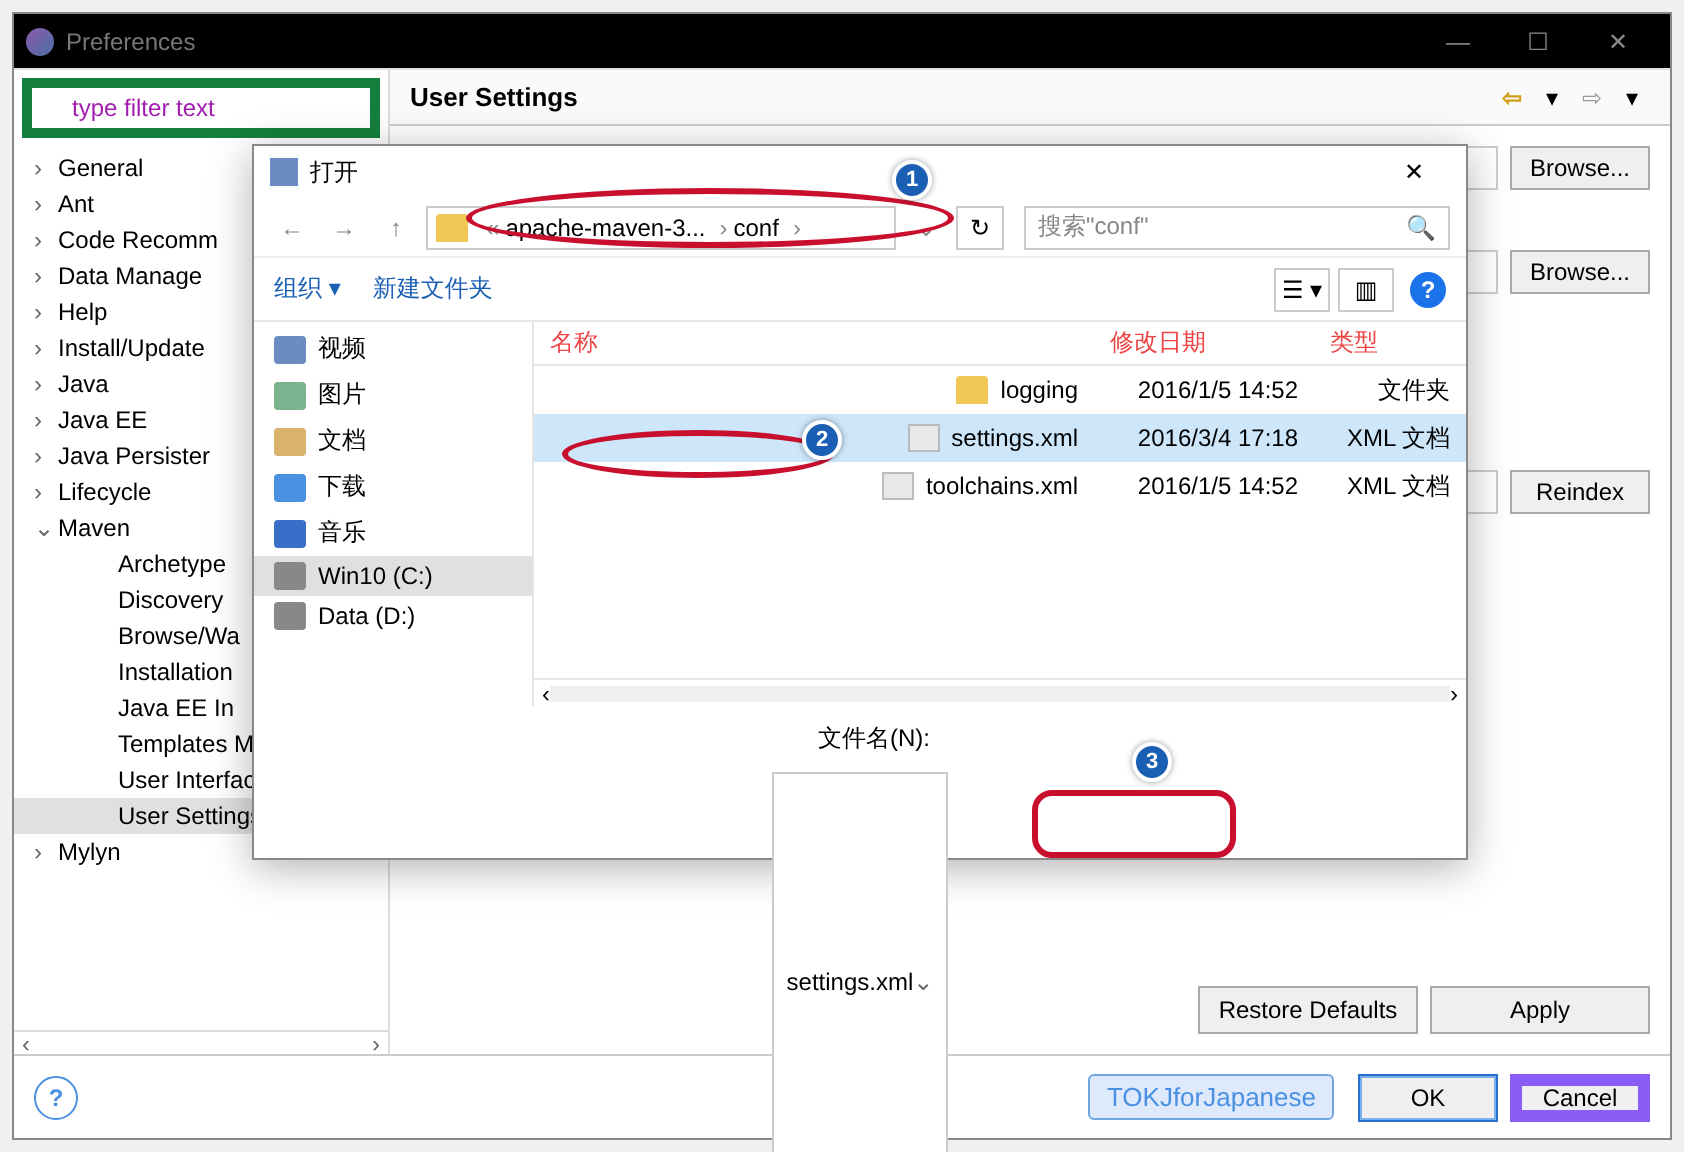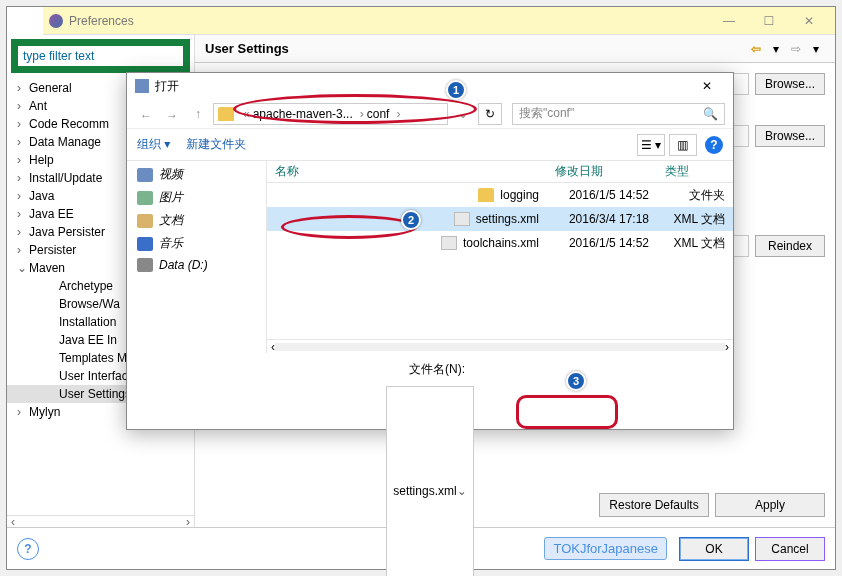--- a/index.html
+++ b/index.html
@@ -1,28 +1,28 @@
 <!DOCTYPE html>
 <html><head>
 <meta charset="utf-8">
 <style>
 * { box-sizing: border-box; margin: 0; padding: 0; font-family: "Segoe UI", Tahoma, sans-serif; font-size: 12px; }
 body { background: #f0f0f0; width: 842px; height: 576px; position: relative; overflow: hidden; }
 
 
 .pref-window { position: absolute; left: 6px; top: 6px; width: 830px; height: 564px; background: #fff; border: 1px solid #888; }
-.pref-titlebar { height: 28px; display: flex; align-items: center; padding: 0 6px; background: #fef9c3; border-bottom: 1px solid #e0e0e0; margin-left: 36px; }
+.pref-titlebar { height: 28px; display: flex; align-items: center; padding: 0 6px; background: #000000; border-bottom: 1px solid #e0e0e0; }
 .pref-titlebar .ticon { width: 14px; height: 14px; background: linear-gradient(135deg,#8b5aa8,#4a6fa5); border-radius: 50%; margin-right: 6px; }
 .pref-titlebar .title { color: #777; }
 .pref-titlebar .spacer { flex: 1; }
 .winbtn { width: 40px; height: 24px; display: flex; align-items: center; justify-content: center; color: #888; }
 
 .pref-body { display: flex; height: calc(100% - 28px - 42px); }
 .pref-left { width: 188px; border-right: 1px solid #ddd; display: flex; flex-direction: column; }
-.filter-box { margin: 4px; border: 7px solid #15803d; padding: 3px 5px; color: #0369a1; }
+.filter-box { margin: 4px; border: 5px solid #15803d; padding: 3px 20px; color: #a21caf; }
 .tree { flex: 1; overflow: hidden; padding: 2px 0 0 0; }
 .tree-item { padding: 2px 0 2px 10px; display: flex; align-items: center; white-space: nowrap; }
 .tree-item.level2 { padding-left: 40px; }
 .tree-item .chev { width: 12px; color: #666; }
 .tree-item.selected { background: #e0e0e0; }
 .tree-scroll { height: 12px; border-top: 1px solid #ddd; display:flex; align-items:center; }
 .tree-scroll .lbtn, .tree-scroll .rbtn { width:12px; text-align:center; color:#666; }
 
 .pref-right { flex: 1; display: flex; flex-direction: column; }
 .pref-header { height: 28px; border-bottom: 1px solid #ccc; display: flex; align-items: center; padding: 0 10px; background: #fafafa; }
@@ -38,21 +38,21 @@
 .field-row .btn { width: 70px; height: 22px; margin-left: 6px; border: 1px solid #aaa; background: #efefef; display:flex; align-items:center; justify-content:center; }
 .field-row .btn.reindex { width: 70px; }
 
 .pref-footer-right { position: absolute; right: 10px; bottom: 10px; display: flex; gap: 6px; }
 .pref-footer-right .btn { width: 110px; height: 24px; border:1px solid #aaa; background:#efefef; display:flex; align-items:center; justify-content:center; }
 
 .pref-bottom { height: 42px; border-top: 1px solid #ccc; display:flex; align-items:center; padding: 0 10px; }
 .helpbtn { width:22px; height:22px; border-radius:50%; border:1px solid #4a90e2; color:#4a90e2; display:flex; align-items:center; justify-content:center; font-weight:bold; }
 .pref-bottom .spacer { flex:1; }
 .pref-bottom .watermark { color:#4a90e2; background:rgba(200,220,250,0.6); padding:3px 8px; border:1px solid #6fa8e0; border-radius:3px; margin-right:6px; font-size:13px;}
-.pref-bottom .btn { width:70px; height:24px; border:1px solid #8b5cf6; background:#efefef; display:flex; align-items:center; justify-content:center; margin-left:6px;}
+.pref-bottom .btn { width:70px; height:24px; border:6px solid #8b5cf6; background:#efefef; display:flex; align-items:center; justify-content:center; margin-left:6px;}
 .pref-bottom .btn.ok { border:1px solid #2a6fc9; box-shadow:0 0 0 1px #7ab0ee inset; }
 
 
 .file-dialog { position: absolute; left: 126px; top: 72px; width: 608px; height: 358px; background:#fff; border:1px solid #888; box-shadow: 0 4px 20px rgba(0,0,0,0.3); z-index: 10; }
 .fd-titlebar { height: 26px; display:flex; align-items:center; padding:0 8px; }
 .fd-titlebar .ticon { width:14px; height:14px; background:#6a8cc0; margin-right:6px; }
 .fd-titlebar .spacer { flex:1; }
 .fd-close { width:36px; height:22px; display:flex; align-items:center; justify-content:center; }
 
 .fd-nav { height: 30px; display:flex; align-items:center; padding: 0 8px; gap:4px; border-bottom:1px solid #eee; }
@@ -65,35 +65,35 @@
 .fd-nav .search { flex:1; height:22px; border:1px solid #ccc; display:flex; align-items:center; padding:0 6px; color:#888; margin-left:6px; }
 .fd-nav .search .sicon { margin-left:auto; }
 
 .fd-toolbar { height: 32px; display:flex; align-items:center; padding:0 10px; border-bottom:1px solid #e5e5e5; }
 .fd-toolbar .tb-item { margin-right:16px; color:#1a5fb4; }
 .fd-toolbar .spacer { flex:1; }
 .fd-toolbar .viewbtn { width:28px; height:22px; border:1px solid #ccc; margin-left:4px; display:flex; align-items:center; justify-content:center; }
 .fd-toolbar .help { width:18px; height:18px; border-radius:50%; background:#1a73e8; color:#fff; display:flex; align-items:center; justify-content:center; margin-left:8px; font-weight:bold; }
 
 .fd-body { display:flex; height: 192px; }
-.fd-side { width: 140px; border-right:1px solid #e5e5e5; padding:2px 0;font-style:italic; }
+.fd-side { width: 140px; border-right:1px solid #e5e5e5; padding:2px 0; }
 .side-item { display:flex; align-items:center; padding:3px 10px; gap:6px; }
 .side-item.selected { background:#e0e0e0; }
 .side-ico { width:16px; height:14px; background:#b0b0b0; border-radius:2px; flex-shrink:0; }
 .side-ico.video { background:#6a8cc0; }
 .side-ico.image { background:#7ab38e; }
 .side-ico.doc { background:#d9b36b; }
 .side-ico.dl { background:#4a90e2; }
 .side-ico.music { background:#3a6fc9; }
 .side-ico.desk { background:#7a9ab0; }
 .side-ico.drive { background:#888; }
 
 .fd-list { flex:1; display:flex; flex-direction:column; }
 .fd-cols { display:flex; height:22px; border-bottom:1px solid #e5e5e5; align-items:center; }
-.fd-cols .col { padding:0 8px; color:#0f766e; }
+.fd-cols .col { padding:0 8px; color:#ef4444; }
 .col-name { flex:0 0 280px; }
 .col-date { flex:0 0 110px; }
 .col-type { flex:1; }
 .fd-row { display:flex; height:24px; align-items:center; position:relative;text-align:right; }
 .fd-row.selected { background:#cde6f9; }
 .fd-row .cell { padding:0 8px; white-space:nowrap; overflow:hidden; }
 .fd-row .fico { width:16px; height:14px; margin-right:6px; display:inline-block; vertical-align:middle; }
 .fico.folder { background:#f0c755; border-radius:2px 2px 0 0; }
 .fico.file { background:#e8e8e8; border:1px solid #bbb; }
 .fd-hscroll { height:14px; border-top:1px solid #e5e5e5; display:flex; align-items:center; padding:0 4px; }
@@ -162,29 +162,33 @@
           <div class="tree-item">
             <span class="chev">›</span>
             <span>Java EE</span>
           </div>
           <div class="tree-item">
             <span class="chev">›</span>
             <span>Java Persister</span>
           </div>
           <div class="tree-item">
             <span class="chev">›</span>
-            <span>Persister</span>
+            <span>Lifecycle</span>
           </div>
           <div class="tree-item">
             <span class="chev">⌄</span>
             <span>Maven</span>
           </div>
           <div class="tree-item level2">
             <span class="chev"></span>
             <span>Archetype</span>
+          </div>
+          <div class="tree-item level2">
+            <span class="chev"></span>
+            <span>Discovery</span>
           </div>
           <div class="tree-item level2">
             <span class="chev"></span>
             <span>Browse/Wa</span>
           </div>
           <div class="tree-item level2">
             <span class="chev"></span>
             <span>Installation</span>
           </div>
           <div class="tree-item level2">
@@ -302,22 +306,30 @@
         </div>
         <div class="side-item">
           <div class="side-ico image"></div>
           <span>图片</span>
         </div>
         <div class="side-item">
           <div class="side-ico doc"></div>
           <span>文档</span>
         </div>
         <div class="side-item">
+          <div class="side-ico dl"></div>
+          <span>下载</span>
+        </div>
+        <div class="side-item">
           <div class="side-ico music"></div>
           <span>音乐</span>
+        </div>
+        <div class="side-item selected">
+          <div class="side-ico drive"></div>
+          <span>Win10 (C:)</span>
         </div>
         <div class="side-item">
           <div class="side-ico drive"></div>
           <span>Data (D:)</span>
         </div>
       </div>
     <div class="fd-list">
       <div class="fd-cols">
         <div class="col col-name">名称</div>
         <div class="col col-date">修改日期</div>

